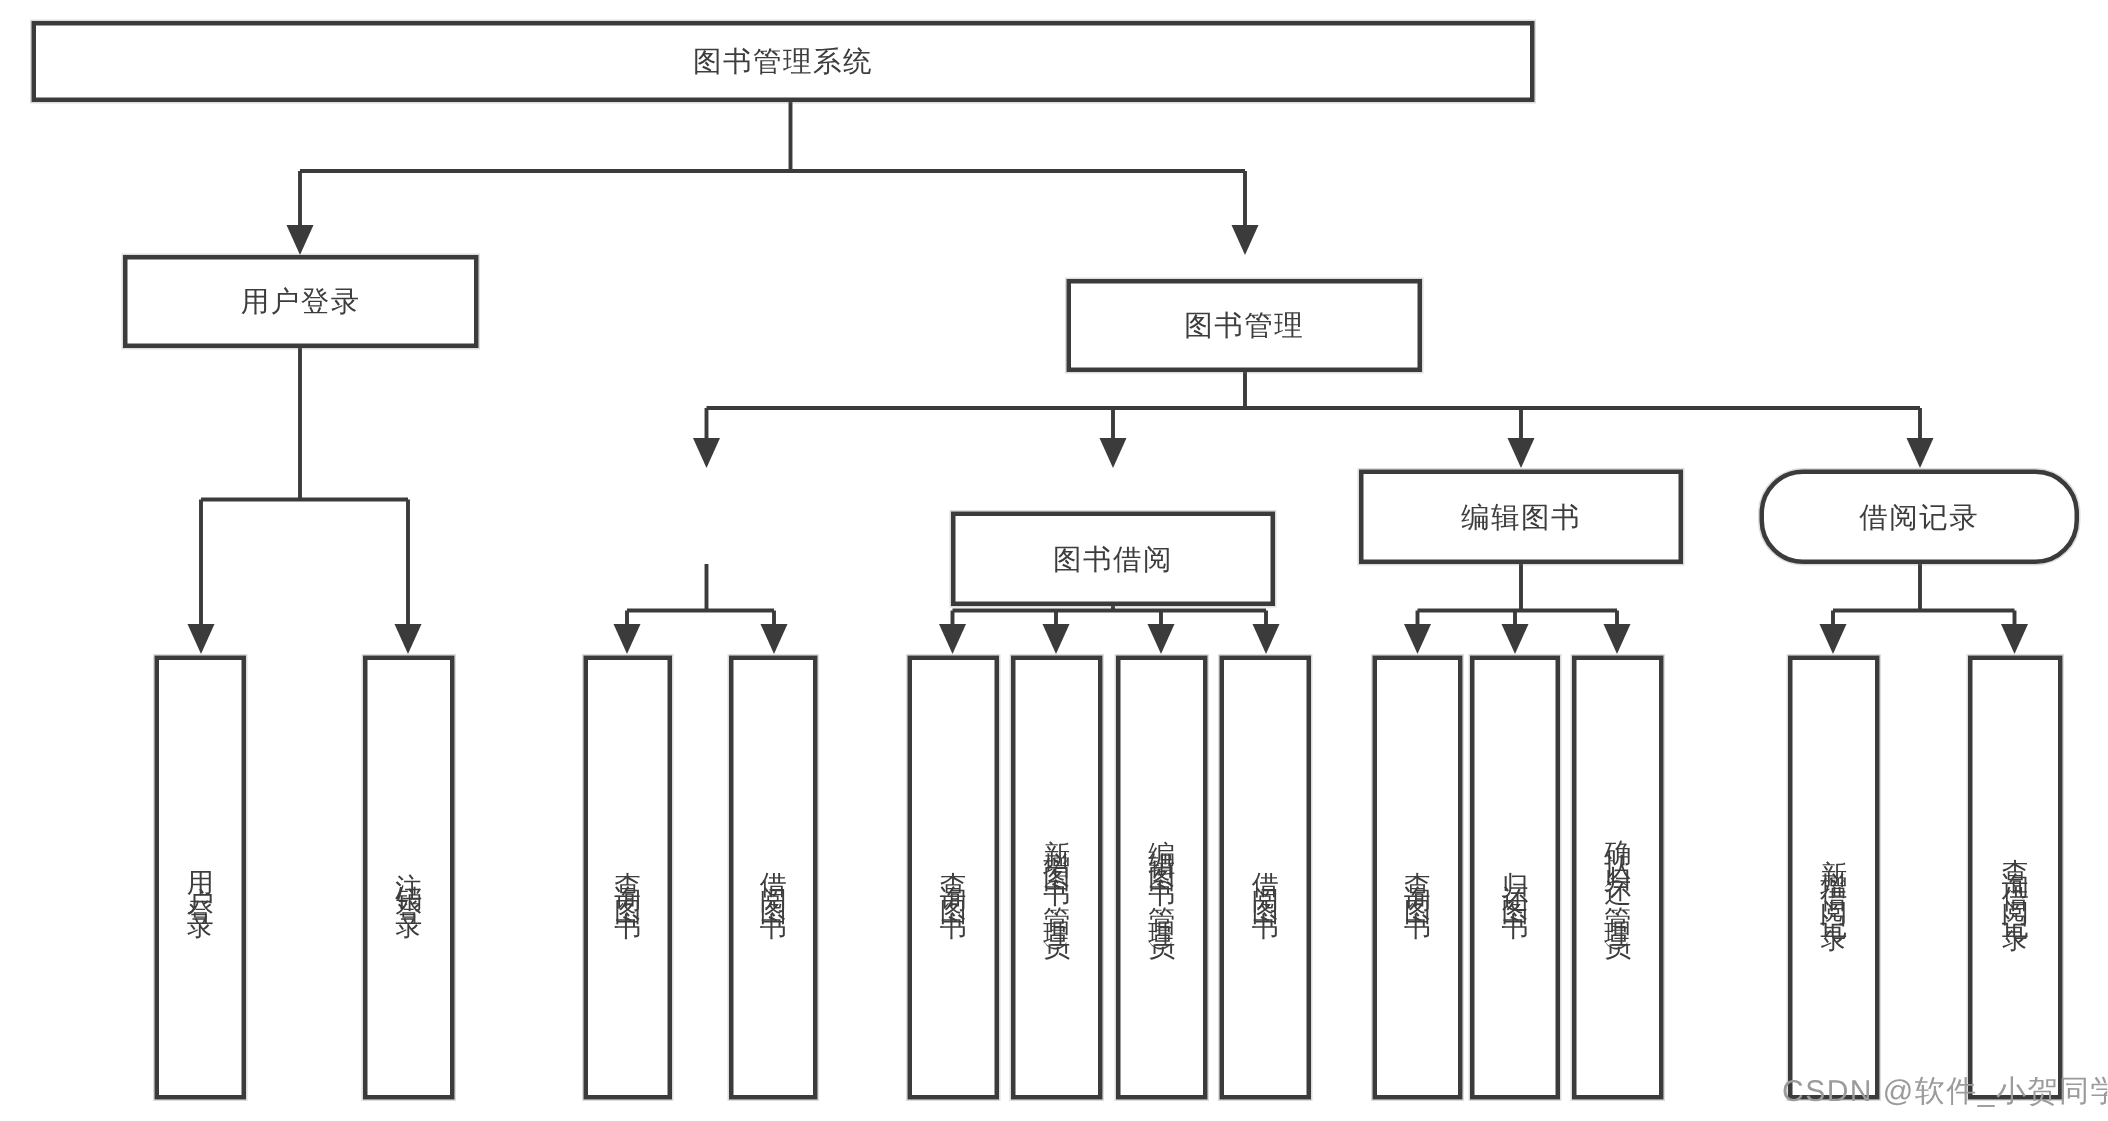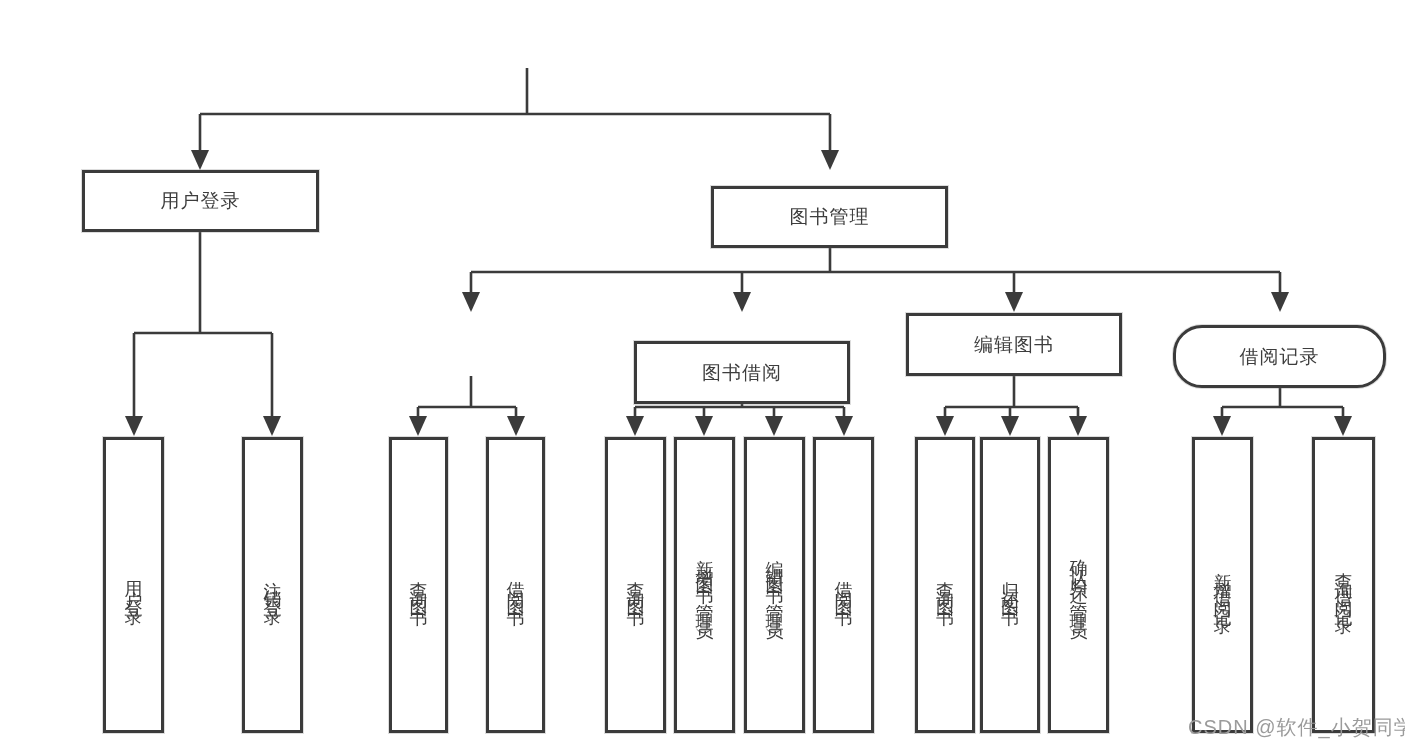--- a/index.html
+++ b/index.html
@@ -84,35 +84,38 @@
       <polygon points="765,416 783,416 774,436"></polygon>
       <polygon points="835,416 853,416 844,436"></polygon>
       <polygon points="936,416 954,416 945,436"></polygon>
       <polygon points="1001,416 1019,416 1010,436"></polygon>
       <polygon points="1069,416 1087,416 1078,436"></polygon>
       <polygon points="1213,416 1231,416 1222,436"></polygon>
       <polygon points="1334,416 1352,416 1343,436"></polygon>
     </g>
   </svg>
 
+  <div class="node h" style="left:21px;top:14px;width:1002px;height:54px;">
+    <span>图书管理系统</span>
+  </div>
 
   <div class="node h" style="left:82px;top:170px;width:237px;height:62px;">
     <span>用户登录</span>
   </div>
   <div class="node h" style="left:711px;top:170px;width:237px;height:62px;margin-top:16px;">
     <span>图书管理</span>
   </div>
 
   <div class="node h" style="left:634px;top:313px;width:216px;height:63px;margin-top:28px;">
     <span>图书借阅</span>
   </div>
   <div class="node h" style="left:906px;top:313px;width:216px;height:63px;">
     <span>编辑图书</span>
   </div>
-  <div class="node h" style="left:1173px;top:325px;width:213px;height:63px;border-radius:29px;">
+  <div class="node h" style="left:1173px;top:313px;width:213px;height:63px;border-radius:29px;">
     <span>借阅记录</span>
   </div>
 
   <div class="node v" style="left:103px;top:437px;width:61px;height:296px;">
     <span>用户登录</span>
   </div>
   <div class="node v" style="left:242px;top:437px;width:61px;height:296px;">
     <span>注销登录</span>
   </div>
 

